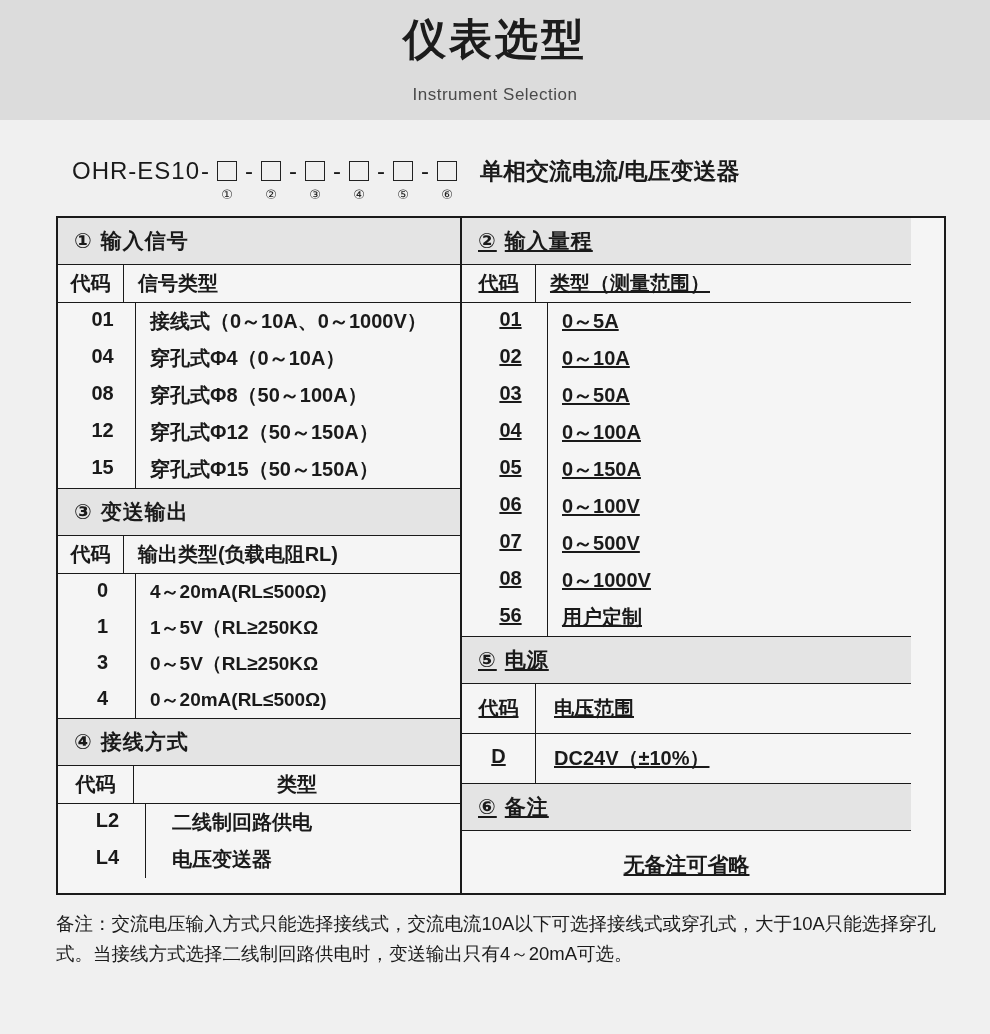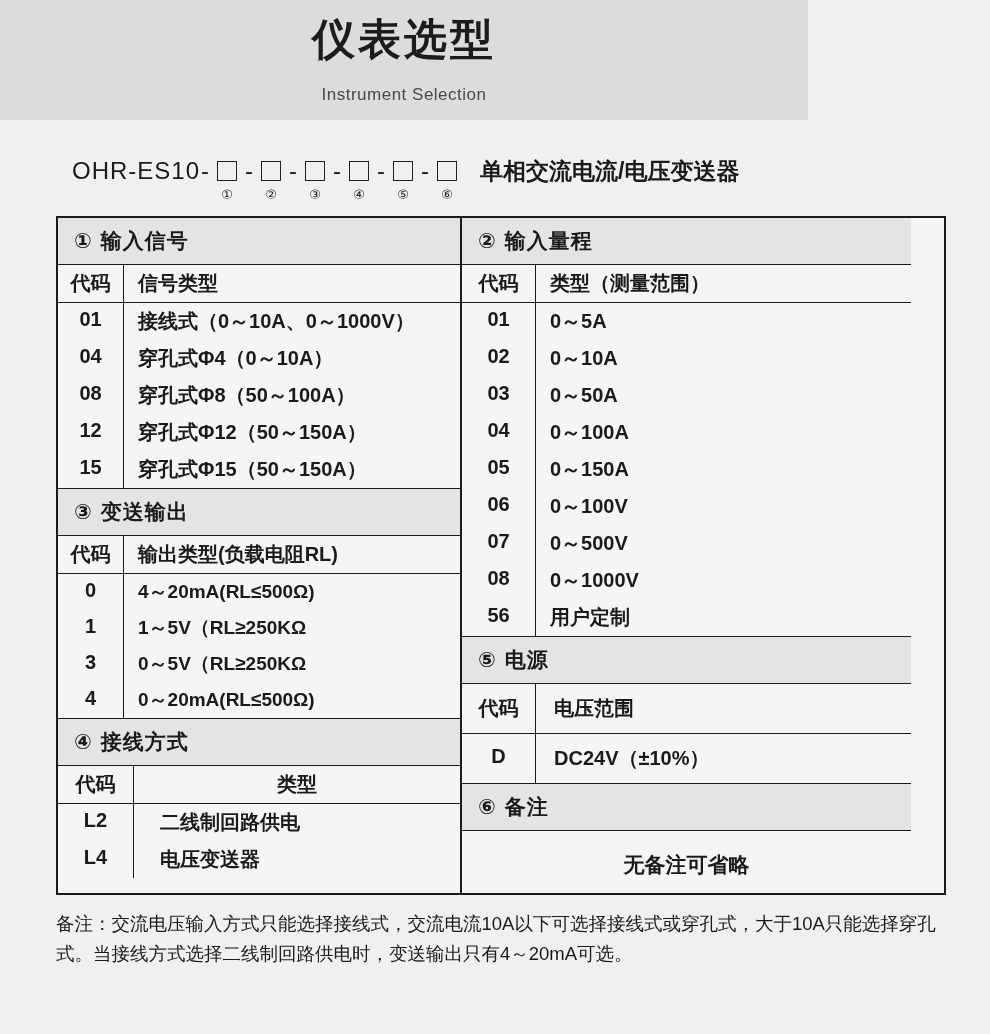--- a/index.html
+++ b/index.html
@@ -12,21 +12,21 @@
   }
   #page {
     position: relative;
     width: 990px; height: 1034px;
     background: #f0f0f0;
     overflow: hidden;
   }
 
   
   .banner {
-    width: 808px;
+    width: 990px;
     height: 120px;
     background: #dcdcdc;
     display: flex;
     flex-direction: column;
     align-items: center;
     justify-content: center;
     gap: 16px;
   }
   .banner-title {
     font-size: 43px;
@@ -91,21 +91,21 @@
 
   
   .table-area {
     margin: 14px 0 0 56px;
     width: 890px;
     border: 2px solid #1a1a1a;
     display: flex;
     background: #f5f5f5;
   }
   .col-left { width: 404px; border-right: 2px solid #1a1a1a; }
-  .col-right { width: 449px; }
+  .col-right { width: 449px; text-decoration: underline; }
 
   .sec-head {
     background: #e4e4e4;
     font-size: 21px;
     font-weight: bold;
     padding: 9px 0 9px 16px;
     border-bottom: 1.6px solid #1a1a1a;
     letter-spacing: 1px;
   }
   .sec-head .circ { margin-right: 8px; }
@@ -146,21 +146,21 @@
   .plainblock {
     padding: 20px 0 14px 0;
     text-align: center;
     font-size: 21px;
     font-weight: bold;
   }
   .col-right .cell-code.tall { padding: 11px 0; }
   .col-right .cell-val.tall { padding: 11px 0 11px 18px; }
 
   
-  .group .row { border-bottom: none; }
+  .group .row { border-bottom: none; padding-left: 12px; }
   .group { border-bottom: 1.6px solid #1a1a1a; }
   .group.lastg { border-bottom: none; }
 
   
   .note {
     margin: 14px 0 0 56px;
     width: 892px;
     font-size: 18.5px;
     line-height: 1.62;
     color: #1a1a1a;

